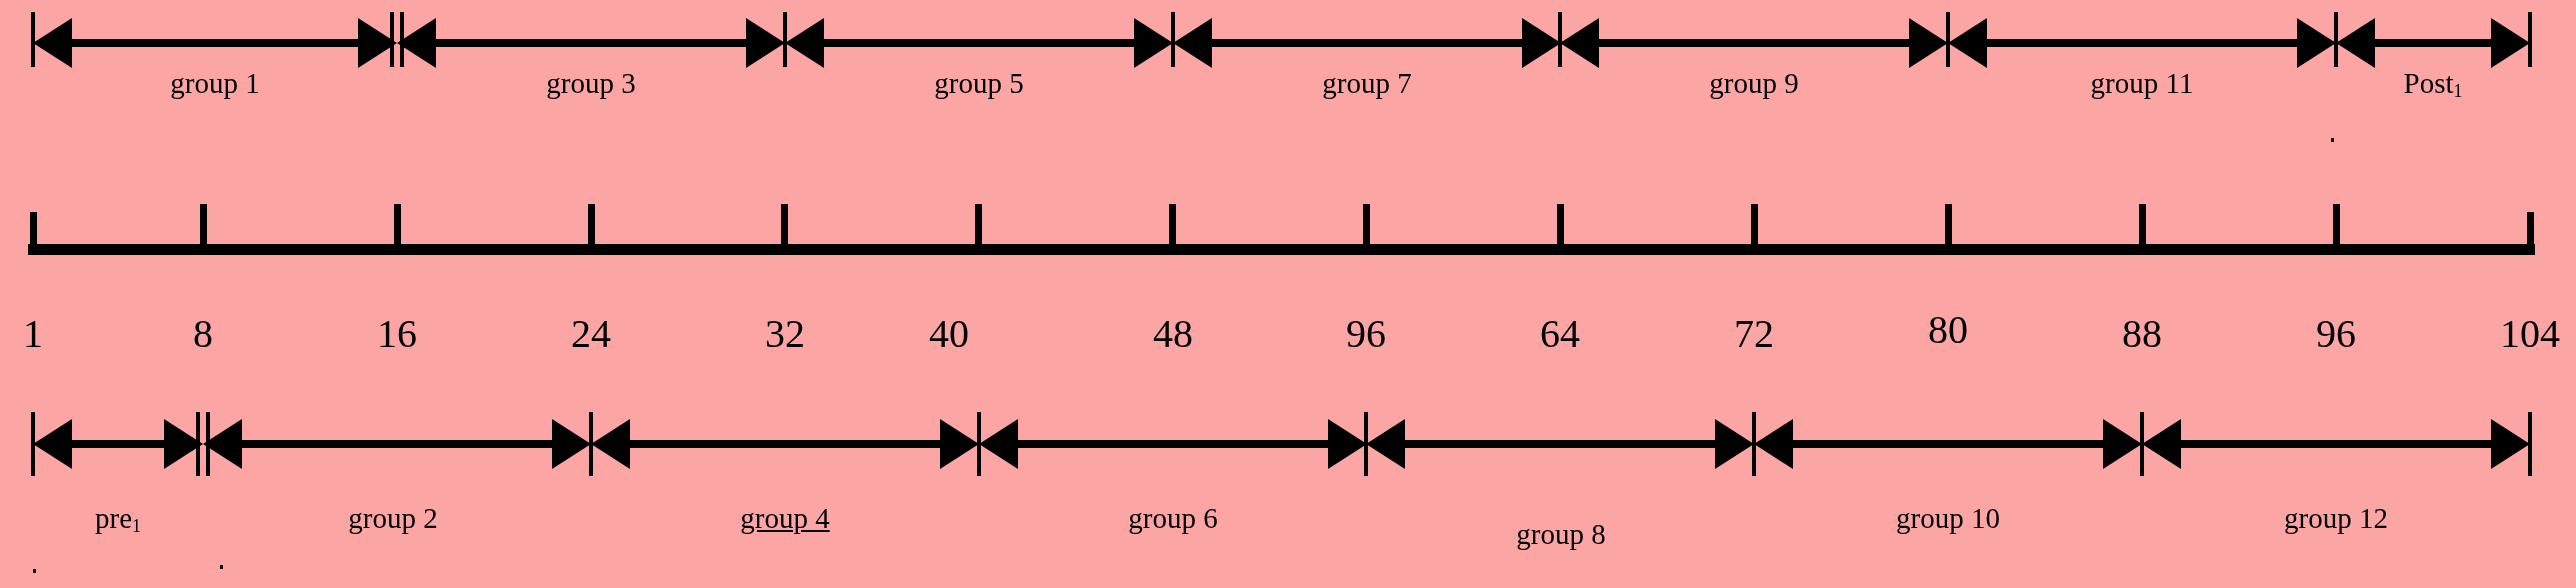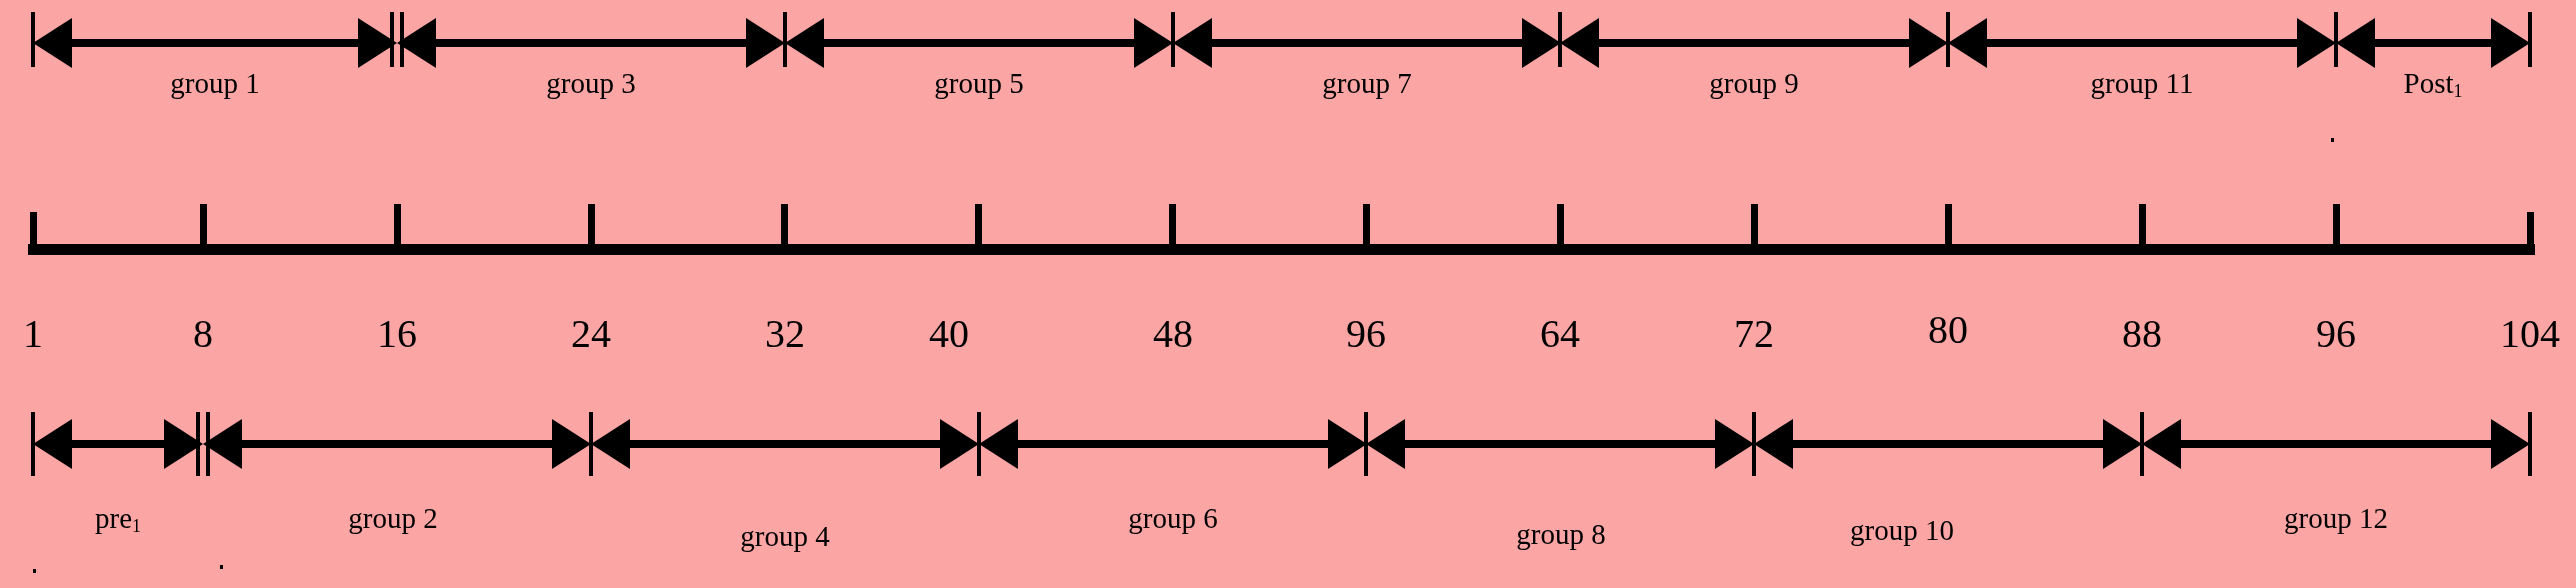--- a/index.html
+++ b/index.html
@@ -145,39 +145,39 @@
         <div class="shaft" style="left: 39px; right: 39px; top: -4px; height: 8px;"></div>
         <div class="head left" style="top: -25px;"></div>
         <div class="head right" style="top: -25px;"></div>
       </div>
       <div class="glabel" style="left: 226px; top: 504px; width: 334px;">group 2</div>
       <div class="span" style="left: 591px; top: 444px; width: 388px;">
         <div class="shaft" style="left: 39px; right: 39px; top: -4px; height: 8px;"></div>
         <div class="head left" style="top: -25px;"></div>
         <div class="head right" style="top: -25px;"></div>
       </div>
-      <div class="glabel" style="left: 618px; top: 522px; width: 334px;">group 4</div>
+      <div class="glabel" style="left: 618px; top: 504px; width: 334px; text-decoration: underline;">group 4</div>
       <div class="span" style="left: 979px; top: 444px; width: 388px;">
         <div class="shaft" style="left: 39px; right: 39px; top: -4px; height: 8px;"></div>
         <div class="head left" style="top: -25px;"></div>
         <div class="head right" style="top: -25px;"></div>
       </div>
       <div class="glabel" style="left: 1006px; top: 504px; width: 334px;">group 6</div>
       <div class="span" style="left: 1366px; top: 444px; width: 388px;">
         <div class="shaft" style="left: 39px; right: 39px; top: -4px; height: 8px;"></div>
         <div class="head left" style="top: -25px;"></div>
         <div class="head right" style="top: -25px;"></div>
       </div>
       <div class="glabel" style="left: 1394px; top: 504px; width: 334px; margin-top: 16px;">group 8</div>
       <div class="span" style="left: 1754px; top: 444px; width: 388px;">
         <div class="shaft" style="left: 39px; right: 39px; top: -4px; height: 8px;"></div>
         <div class="head left" style="top: -25px;"></div>
         <div class="head right" style="top: -25px;"></div>
       </div>
-      <div class="glabel" style="left: 1735px; top: 504px; width: 334px; margin-top: 12px;">group 10</div>
+      <div class="glabel" style="left: 1781px; top: 504px; width: 334px;">group 10</div>
       <div class="span" style="left: 2142px; top: 444px; width: 388px;">
         <div class="shaft" style="left: 39px; right: 39px; top: -4px; height: 8px;"></div>
         <div class="head left" style="top: -25px;"></div>
         <div class="head right" style="top: -25px;"></div>
       </div>
       <div class="glabel" style="left: 2169px; top: 504px; width: 334px;">group 12</div>
     </div>
 
   <div class="speck" style="left:2331px;top:138px;"></div>
   <div class="speck" style="left:33px;top:569px;"></div>

